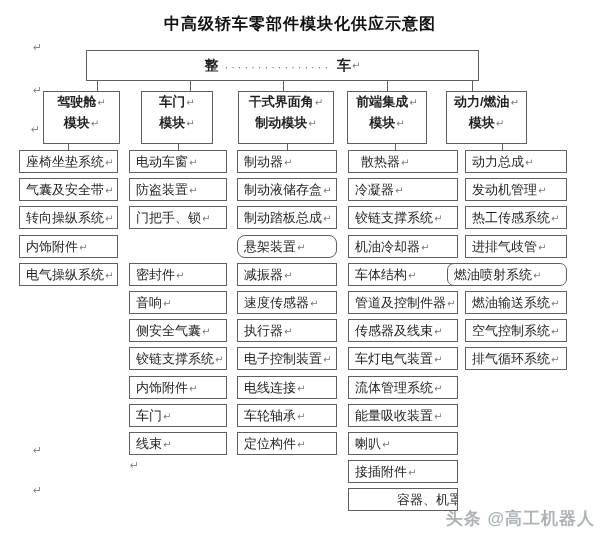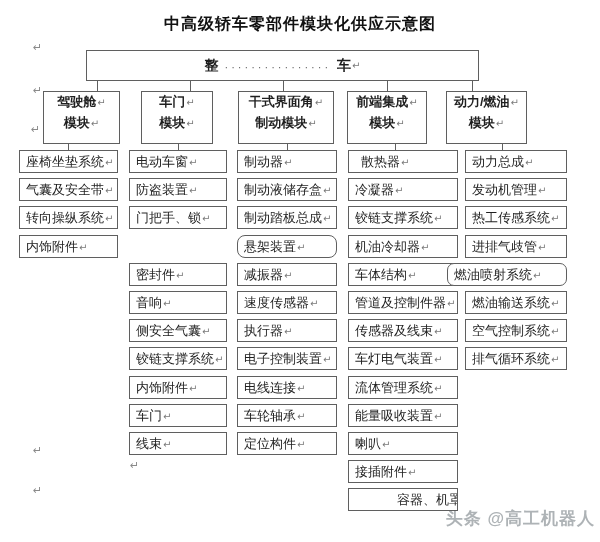--- a/index.html
+++ b/index.html
@@ -57,20 +57,21 @@
 <div class="tick" style="left: 97px; top: 81px; height: 10px;"></div>
     <div class="hdr box" style="left: 43px; width: 77px;">
       <div><span>驾驶舱</span><span class="pmark">↵</span></div>
       <div><span>模块</span><span class="pmark">↵</span></div>
     </div>
     <div class="tick" style="left: 68px; top: 144px; height: 6px;"></div>
     <div class="item box" style="left: 19px; width: 99px; top: 150px;"><span>座椅坐垫系统</span><span class="pmark">↵</span></div>
     <div class="item box" style="left: 19px; width: 99px; top: 178.2px;"><span>气囊及安全带</span><span class="pmark">↵</span></div>
     <div class="item box" style="left: 19px; width: 99px; top: 206.4px;"><span>转向操纵系统</span><span class="pmark">↵</span></div>
     <div class="item box" style="left: 19px; width: 99px; top: 234.6px;"><span>内饰附件</span><span class="pmark">↵</span></div>
+    <div class="item box" style="left: 19px; width: 99px; top: 262.8px;"><span>电气操纵系统</span><span class="pmark">↵</span></div>
     <div class="tick" style="left: 190px; top: 81px; height: 10px;"></div>
     <div class="hdr box" style="left: 141px; width: 72px;">
       <div><span>车门</span><span class="pmark">↵</span></div>
       <div><span>模块</span><span class="pmark">↵</span></div>
     </div>
     <div class="tick" style="left: 178px; top: 144px; height: 6px;"></div>
     <div class="item box" style="left: 129px; width: 98px; top: 150px;"><span>电动车窗</span><span class="pmark">↵</span></div>
     <div class="item box" style="left: 129px; width: 98px; top: 178.2px;"><span>防盗装置</span><span class="pmark">↵</span></div>
     <div class="item box" style="left: 129px; width: 98px; top: 206.4px;"><span>门把手、锁</span><span class="pmark">↵</span></div>
     <div class="item box" style="left: 129px; width: 98px; top: 262.8px;"><span>密封件</span><span class="pmark">↵</span></div>

